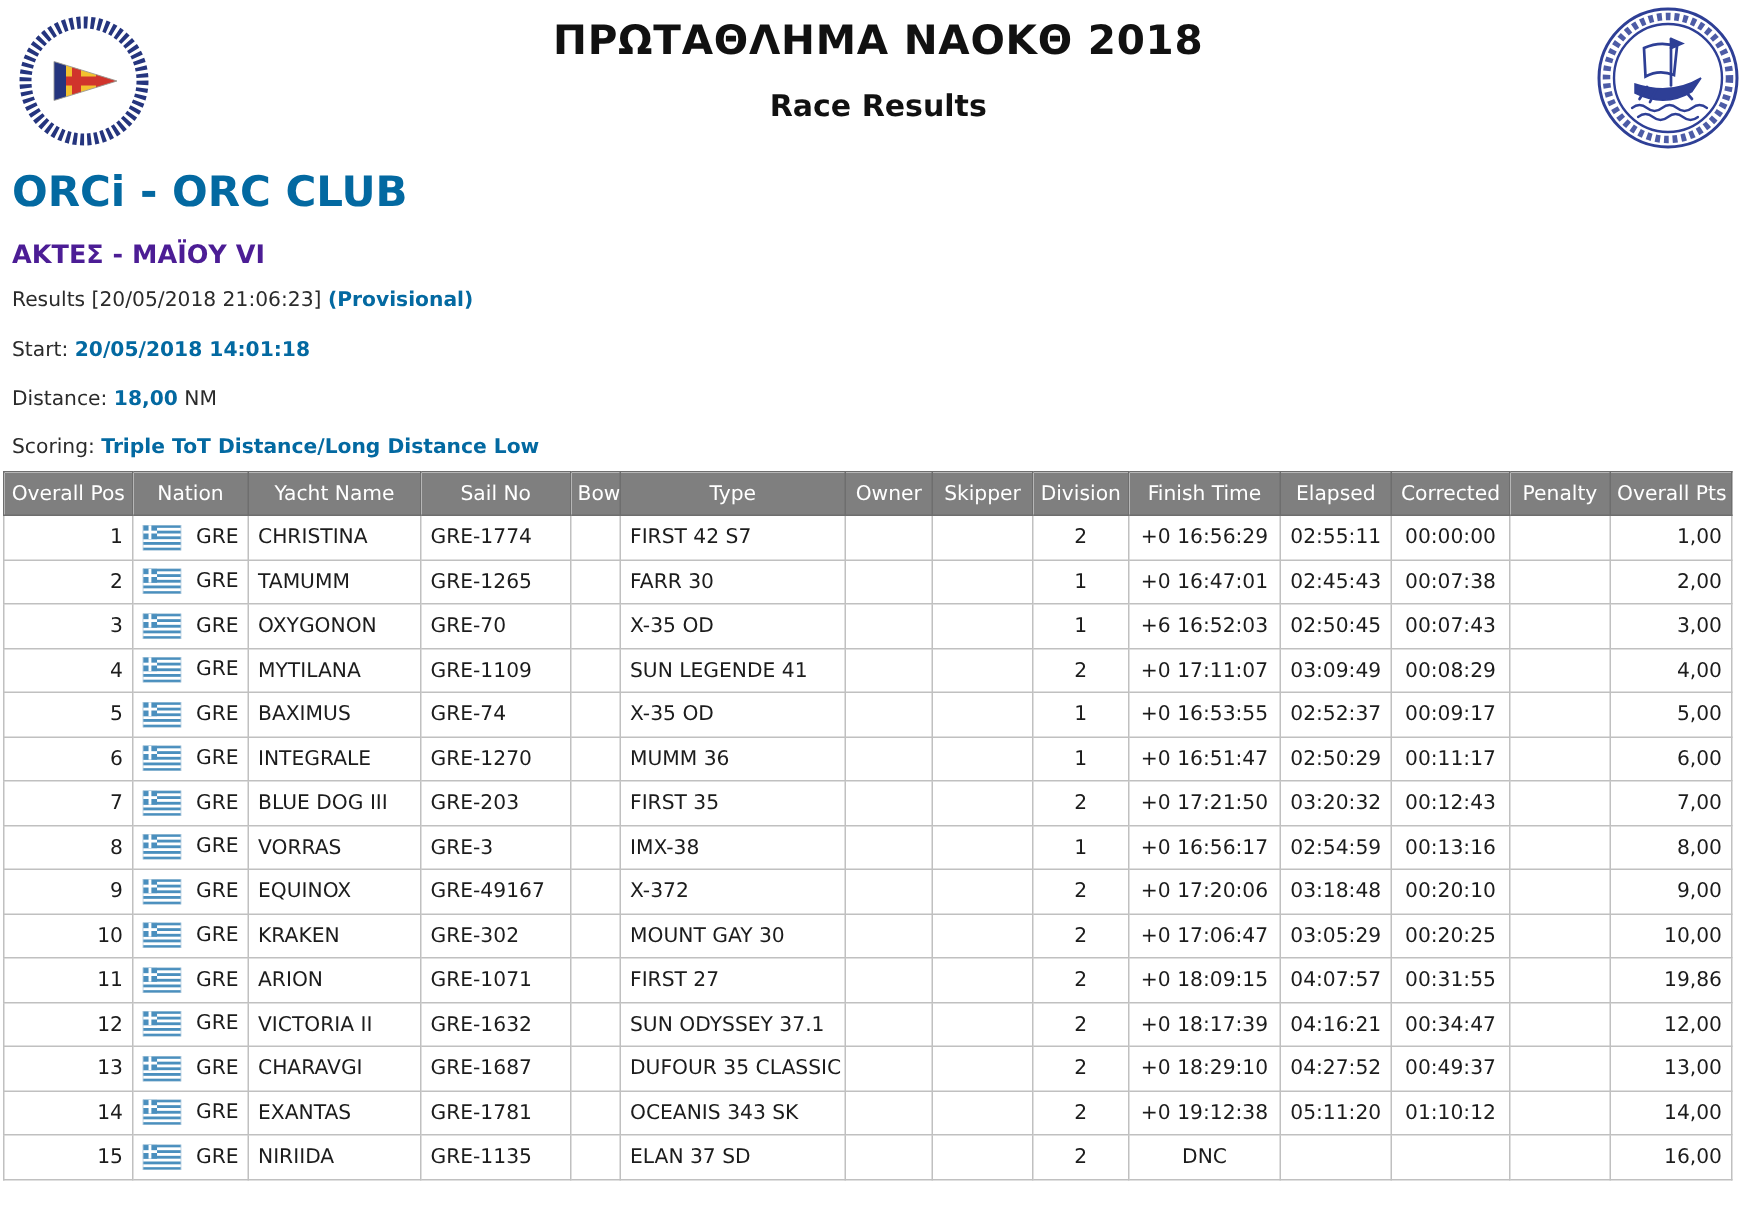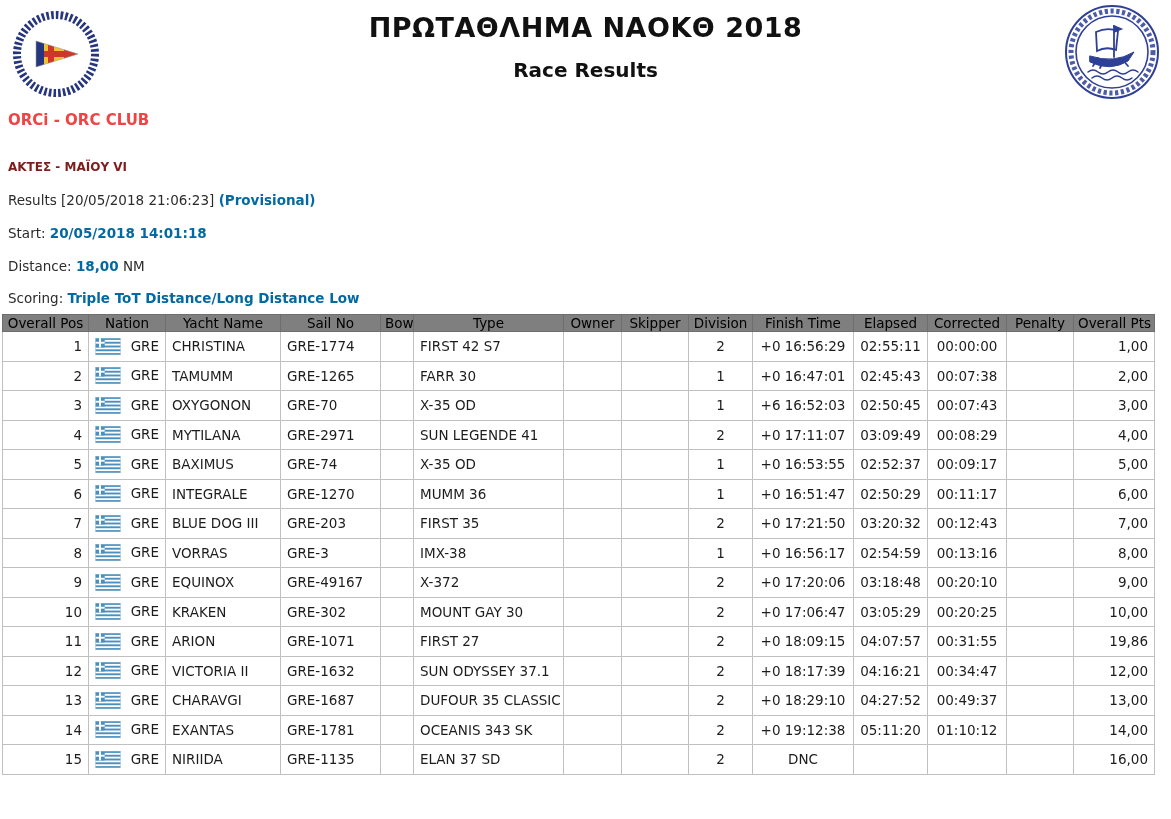--- a/index.html
+++ b/index.html
@@ -11,37 +11,37 @@
   .page { position:absolute; inset:0; }
 
   
   .titles { position:absolute; top:12px; left:0; width:100%; text-align:center; }
   .title    { font-size:27px; font-weight:bold; color:#111; letter-spacing:.5px; }
   .subtitle { font-size:20px; font-weight:bold; color:#111; margin-top:15px; }
   .burgee-logo { position:absolute; left:12px; top:10px; }
   .seal-logo   { position:absolute; left:1062px; top:2px; }
 
   
-  .class-title { position:absolute; left:8px; top:111px; font-size:15px; font-weight:bold; color:#ef4444; }
-  .race-title  { position:absolute; left:8px; top:160px; font-size:12px; font-weight:bold; color:#7f1d1d;text-align:center; }
+  .class-title { position:absolute; left:8px; top:111px; font-size:28px; font-weight:bold; color:#0369a1; }
+  .race-title  { position:absolute; left:8px; top:160px; font-size:17px; font-weight:bold; color:#4c1d95;text-align:center; }
   .info-line   { position:absolute; left:8px; font-size:13.5px; color:#2b2b2b; }
   .info-line b { color:#0369a1; }
   .line-results  { top:192px; }
   .line-start    { top:225px; }
   .line-distance { top:258px; }
   .line-scoring  { top:290px; }
 
   
   table.results {
     position:absolute; left:2px; top:314px; width:1152px;
     border-collapse:collapse; table-layout:fixed; font-size:13.5px;
   }
   .results thead th {
-    background:#7f7f7f; color:#000000; font-weight:normal; font-size:13.5px;
-    height:17px; padding:0 4px; border:1px solid #6e6e6e; text-align:center;
+    background:#7f7f7f; color:#ffffff; font-weight:normal; font-size:13.5px;
+    height:29px; padding:0 4px; border:1px solid #6e6e6e; text-align:center;
     overflow:hidden; white-space:nowrap;
   }
   .results tbody td {
     background:#ffffff; border:1px solid #c0c0c0; height:29.5px;
     padding:0 6px; overflow:hidden; white-space:nowrap; color:#1c1c1c;
   }
   td.al-r { text-align:right; }
   td.al-c { text-align:center; }
   td.al-l { text-align:left; }
   td.cell-pos { padding-right:15px; }
@@ -278,21 +278,21 @@
         <rect x="0" y="0" width="10" height="10"></rect>
       </g>
       <rect x="4" y="0" width="2" height="10" fill="#ffffff"></rect>
       <rect x="0" y="4" width="10" height="2" fill="#ffffff"></rect>
       <rect x="0" y="0" width="27" height="18" fill="none" stroke="#b7cfe0" stroke-width="0.8"></rect>
     </svg>
   <span>GRE</span>
             </span>
           </td>
           <td class="al-l cell-yacht">MYTILANA</td>
-          <td class="al-l cell-sail">GRE-2971</td>
+          <td class="al-l cell-sail">GRE-1109</td>
           <td class="al-l cell-bow"></td>
           <td class="al-l cell-type">SUN LEGENDE 41</td>
           <td class="al-l cell-owner"></td>
           <td class="al-l cell-skipper"></td>
           <td class="al-c cell-division">2</td>
           <td class="al-c cell-finish">+0 17:11:07</td>
           <td class="al-c cell-elapsed">03:09:49</td>
           <td class="al-c cell-corrected">00:08:29</td>
           <td class="al-l cell-penalty"></td>
           <td class="al-r cell-pts">4,00</td>

